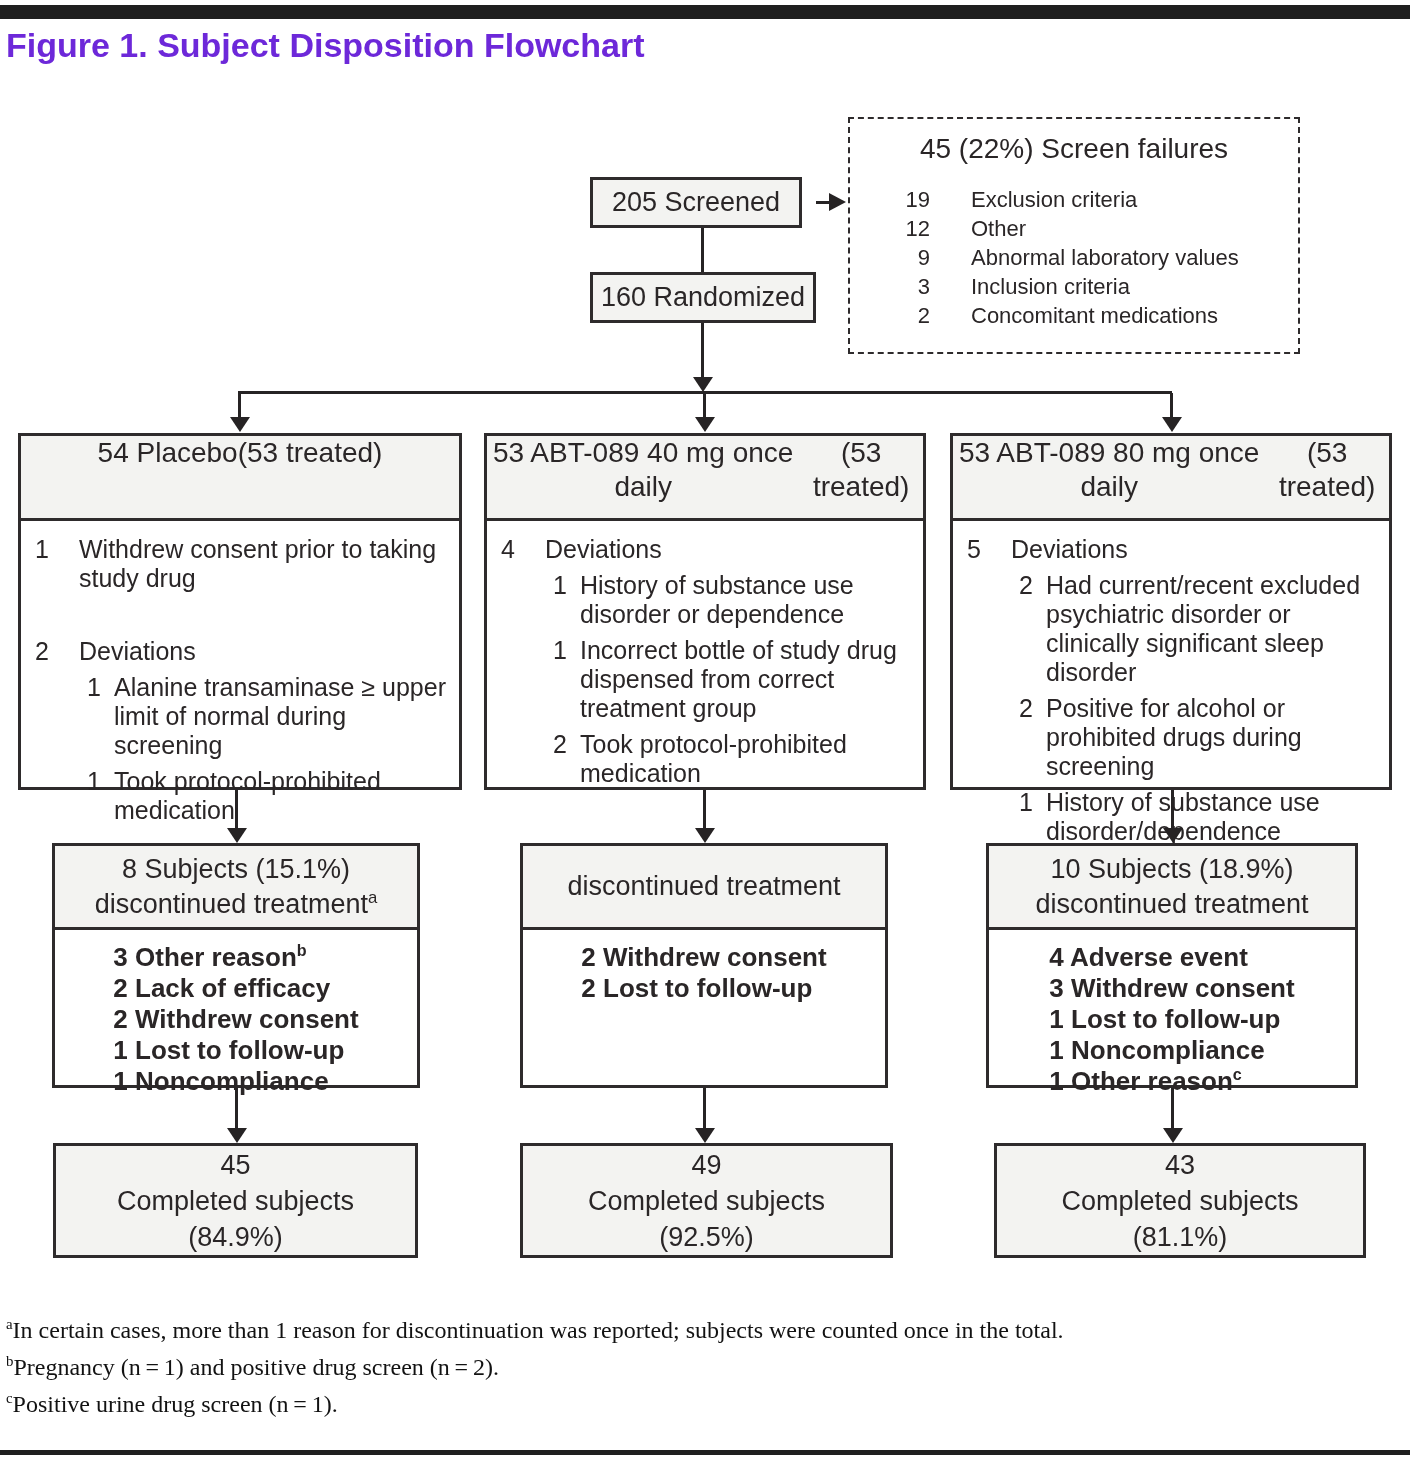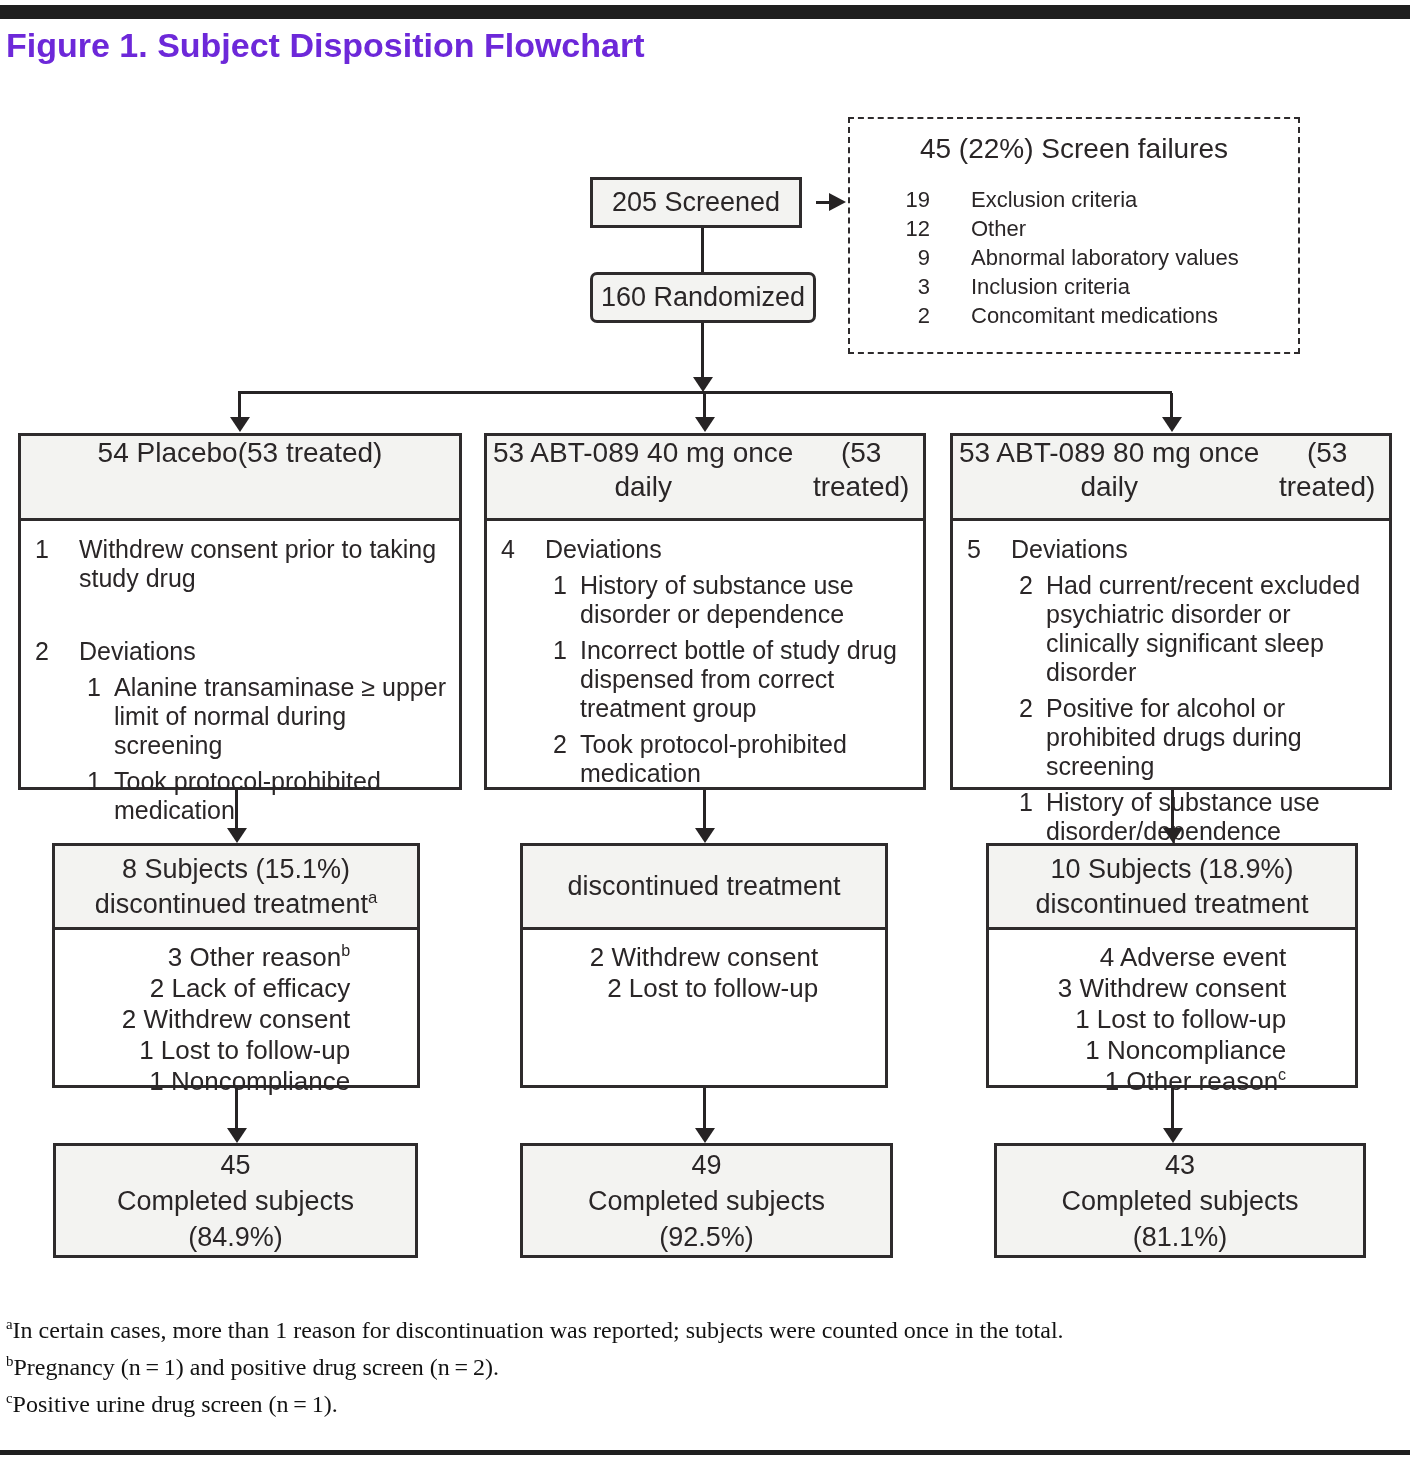--- a/index.html
+++ b/index.html
@@ -34,21 +34,21 @@
   .dev1 .dn{width:44px;}
   .dev2{padding-left:66px;margin-top:7px;}
   .dev2 .dn{width:27px;}
   .dev1 + .dev1{margin-top:7px;}
   .gap-after{margin-bottom:44px;}
   .dev .dt{flex:1;padding-right:8px;}
   
   .discbox{display:flex;flex-direction:column;}
   .disc-hdr{background:#f3f3f1;border-bottom:3px solid #2e2b2c;height:81px;display:flex;flex-direction:column;justify-content:center;text-align:center;font-size:27px;line-height:35px;flex:none;}
   .disc-body{flex:1;text-align:center;padding-top:12px;}
-  .disc-list{display:inline-block;text-align:right;}
+  .disc-list{display:inline-block;text-align:left;font-weight:bold;}
   .disc-item{font-size:26px;line-height:31px;}
   
   .comp{font-size:27px;line-height:36px;}
   sup{font-size:62%;line-height:0;}
   
   .fig-title{font-size:34px;font-weight:700;color:#6d28d9;}
   .footnotes{font-family:"Liberation Serif", serif;font-size:24px;line-height:37px;color:#121212;}
   .fn{padding-left:36px;text-indent:-36px;}
 </style>
 </head>
@@ -56,21 +56,21 @@
 
 <div class="abs rule" style="left:0;top:5px;width:1410px;height:14px;"></div>
 <div class="abs fig-title" style="left:6px;top:26px;">Figure 1. Subject Disposition Flowchart</div>
 
 <div class="abs box fillbox centerflex node-label" style="left:590px;top:177px;width:212px;height:51px;">
   <span>205 Screened</span>
 </div>
 
 <div class="abs vline" style="left:701px;top:228px;height:44px;"></div>
 
-<div class="abs box fillbox centerflex node-label" style="left:590px;top:272px;width:226px;height:51px;border-radius:7px;">
+<div class="abs box fillbox centerflex node-label" style="left:590px;top:272px;width:226px;height:51px;">
   <span>160 Randomized</span>
 </div>
 
 <div class="abs hline" style="left:816px;top:201px;width:16px;"></div>
 <div class="abs arr-right" style="left:829px;top:193px;"></div>
 
 <div class="abs dashedbox" style="left:848px;top:117px;width:452px;height:237px;">
   <div class="sf-title">45 (22%) Screen failures</div>
   <div class="sf-list">
     <div class="sf-item">

